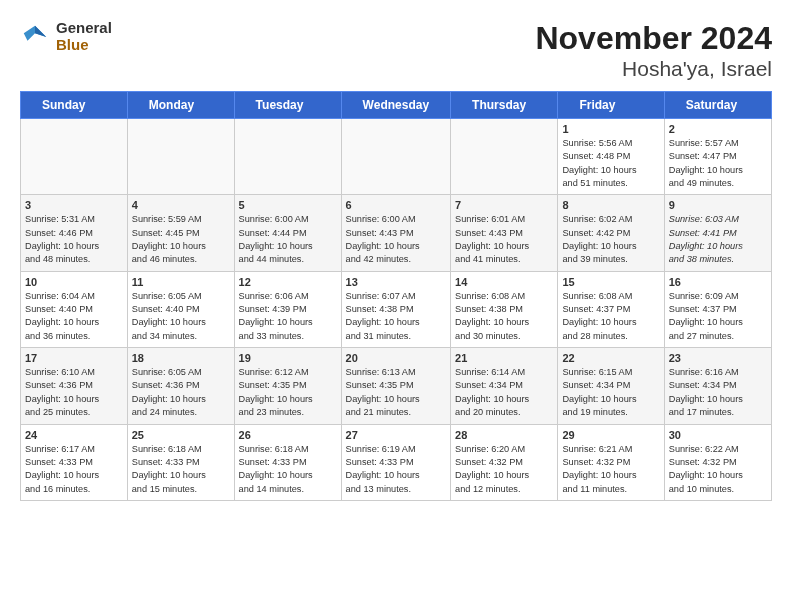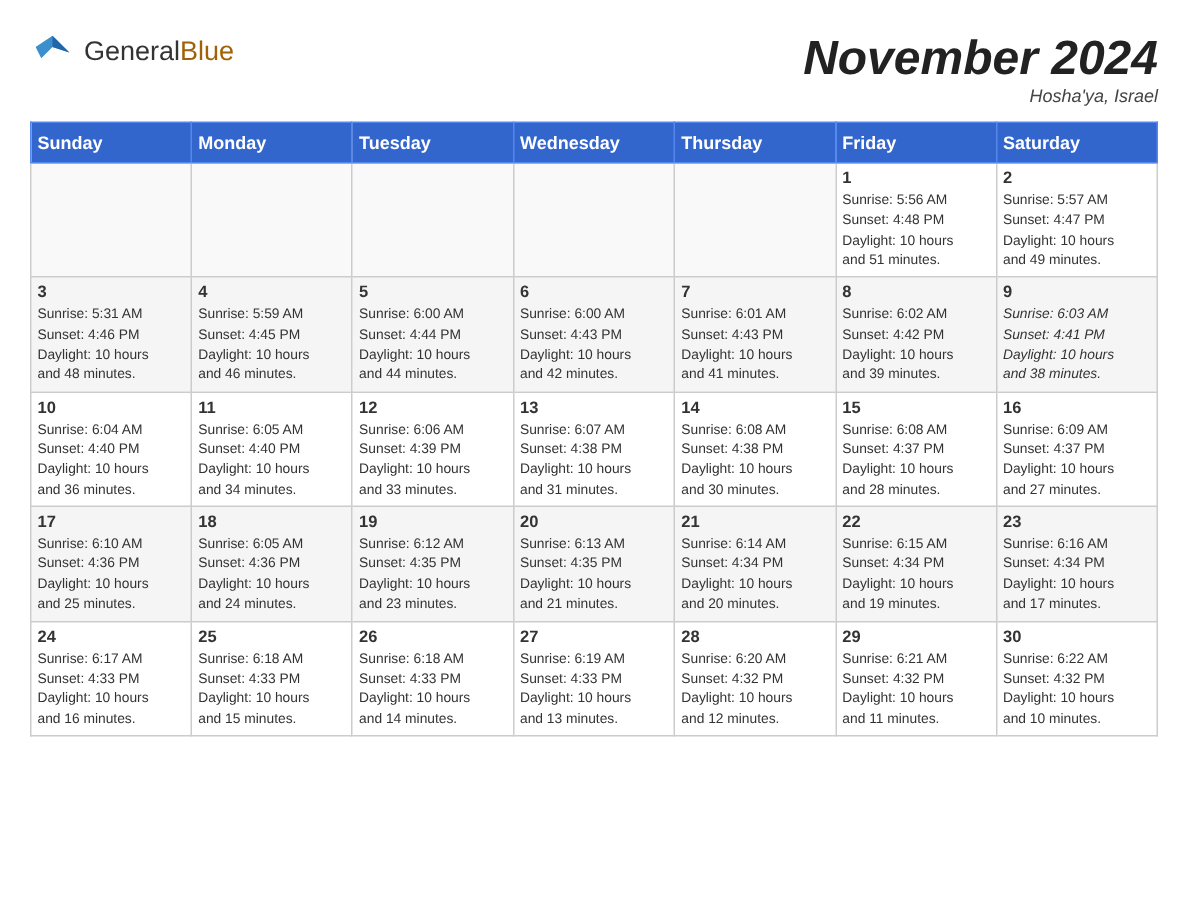--- a/index.html
+++ b/index.html
@@ -16,55 +16,54 @@
       align-items: flex-start;
       margin-bottom: 10px;
     }
     .logo {
       display: flex;
       align-items: center;
       gap: 6px;
     }
     .logo-text {
       display: flex;
-      flex-direction: row;
-      font-size: 18px;
-      font-weight: normal;
+      flex-direction: column;
+      font-size: 15px;
+      font-weight: bold;
       line-height: 1.1;
     }
     .logo-text .general { color: #333; }
     .logo-text .blue { color: #a16207; }
     .logo-bird {
       width: 30px;
       height: 30px;
     }
     .title-area {
       text-align: right;
-      font-style: italic;
     }
     .title-area h1 {
       font-size: 32px;
       font-weight: bold;
       color: #222;
     }
     .title-area h2 {
-      font-size: 12px;
+      font-size: 21px;
       color: #444;
       font-weight: normal;
     }
     .calendar {
       width: 100%;
       border-collapse: collapse;
       border: 1px solid #ccc;
     }
     .calendar th {
       background-color: #3366cc;
       color: #fff;
       font-size: 12px;
-      padding: 6px 4px;
+      padding: 6px 21px;
       text-align: left;
       border: 1px solid #5588ee;
     }
     .calendar td {
       vertical-align: top;
       border: 1px solid #ccc;
       padding: 4px;
       width: 108px;
       min-height: 80px;
       font-size: 9.5px;

